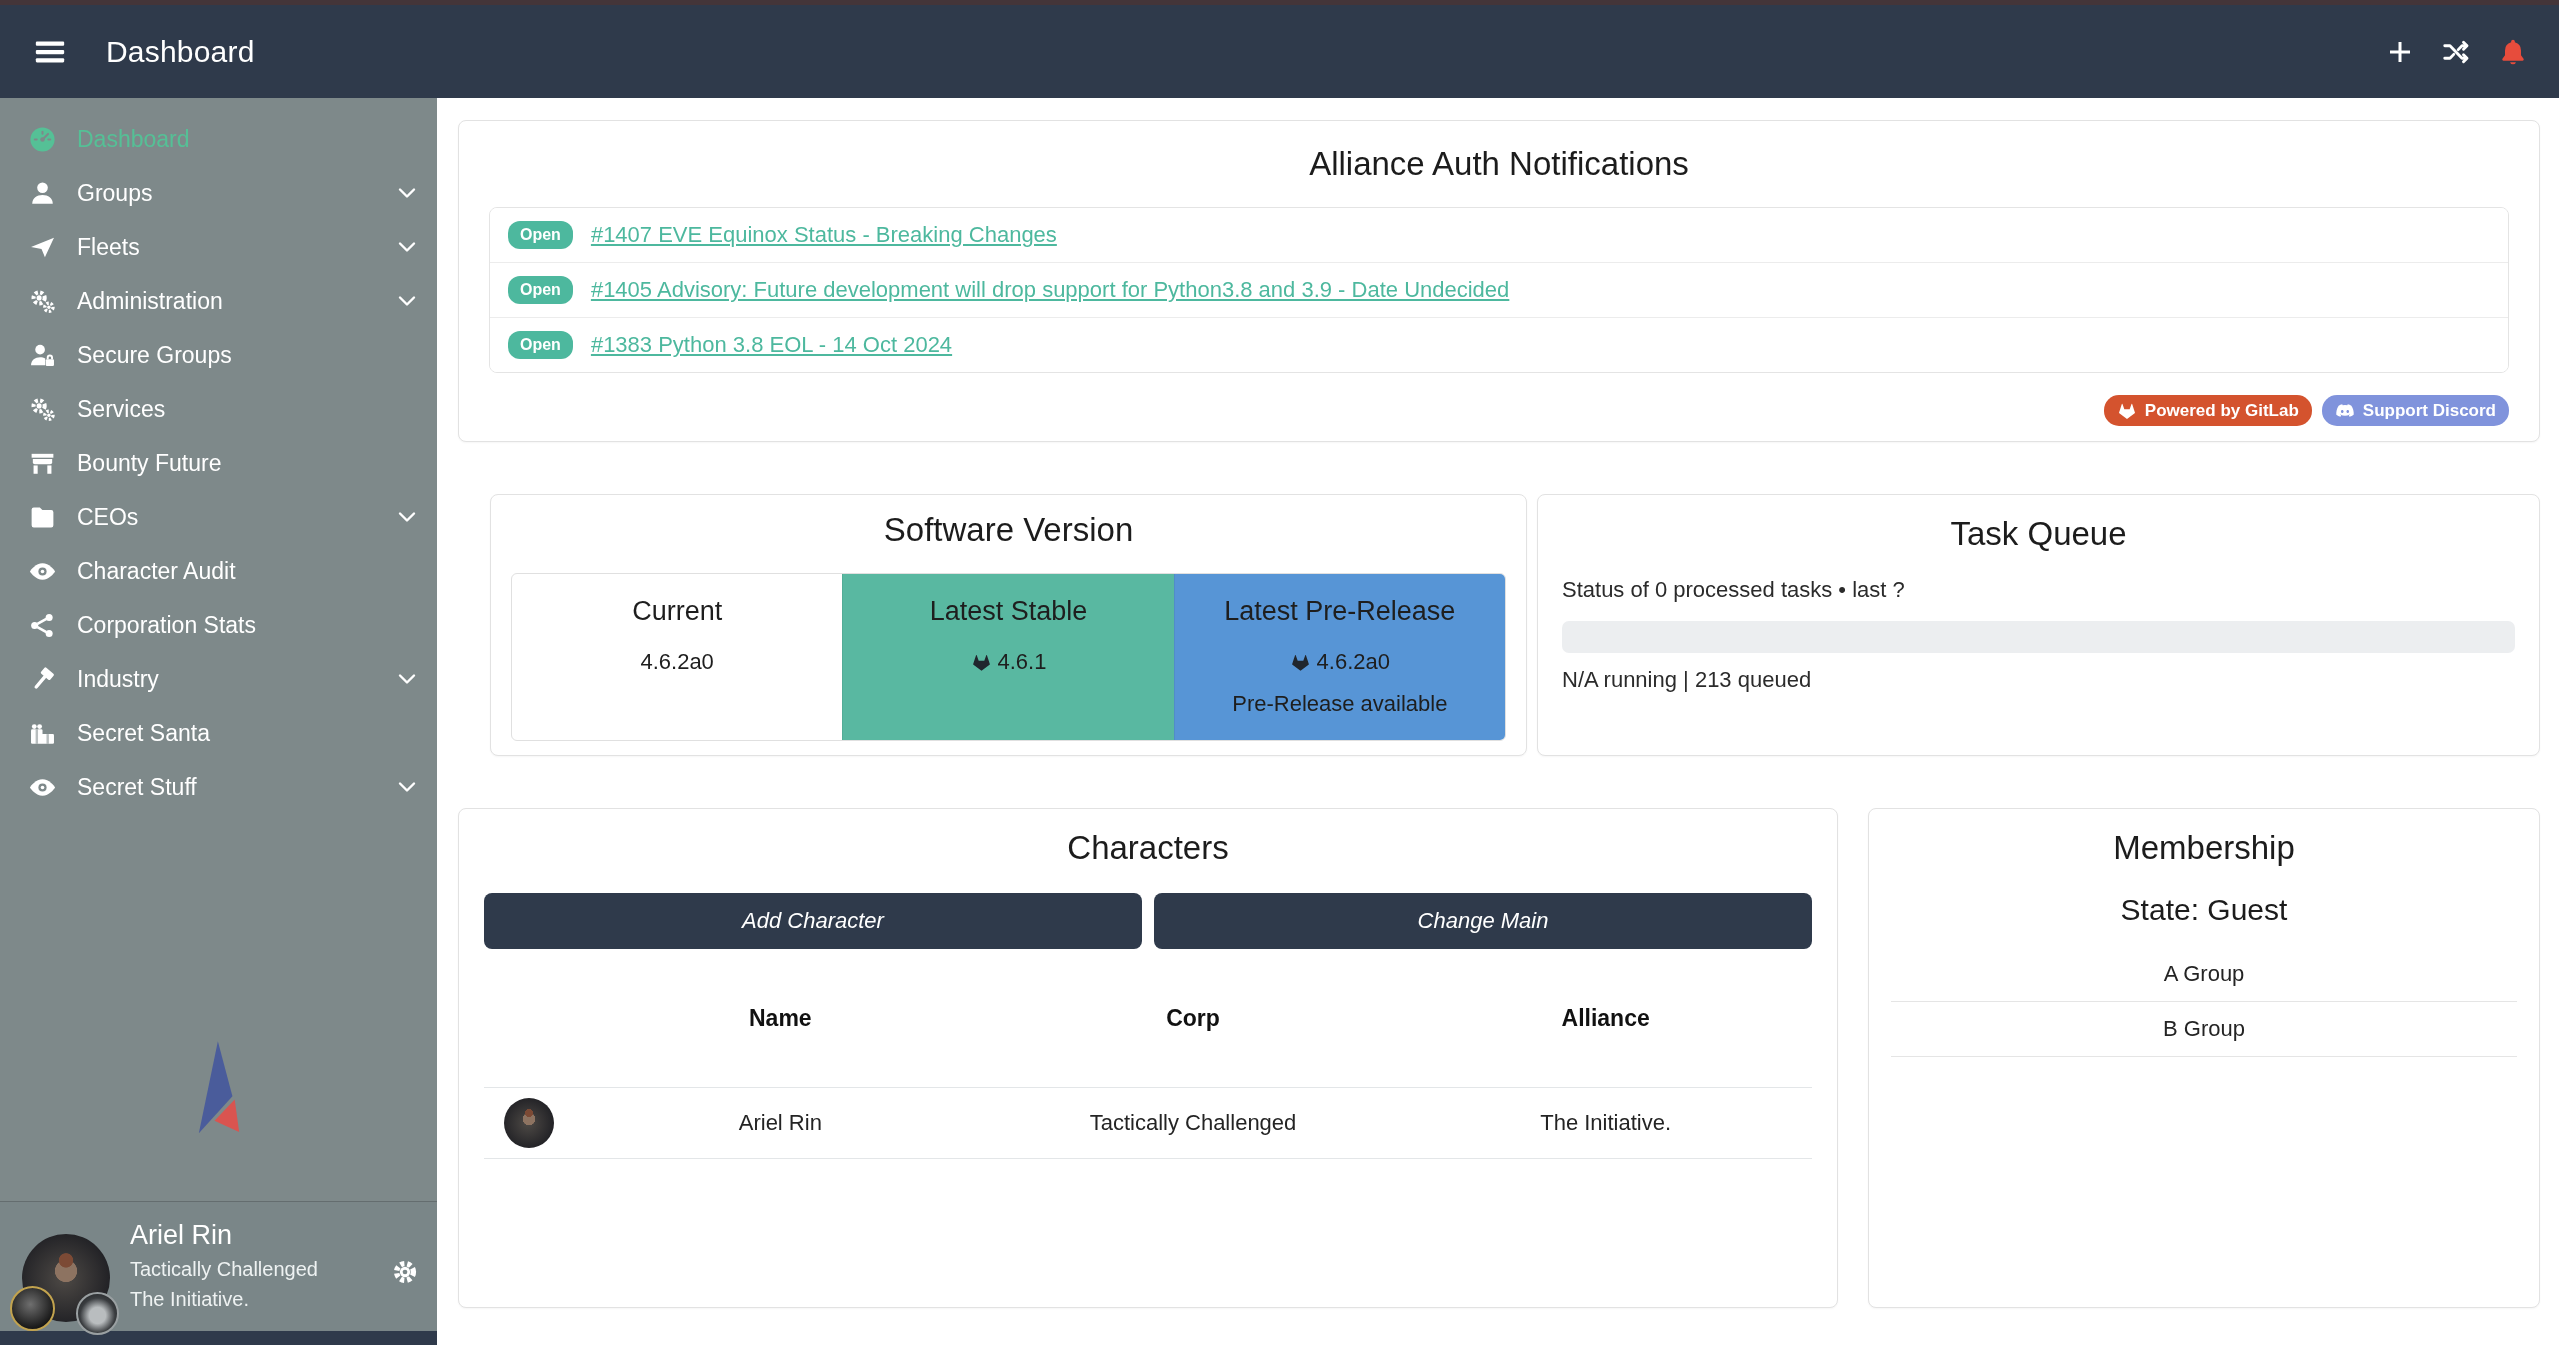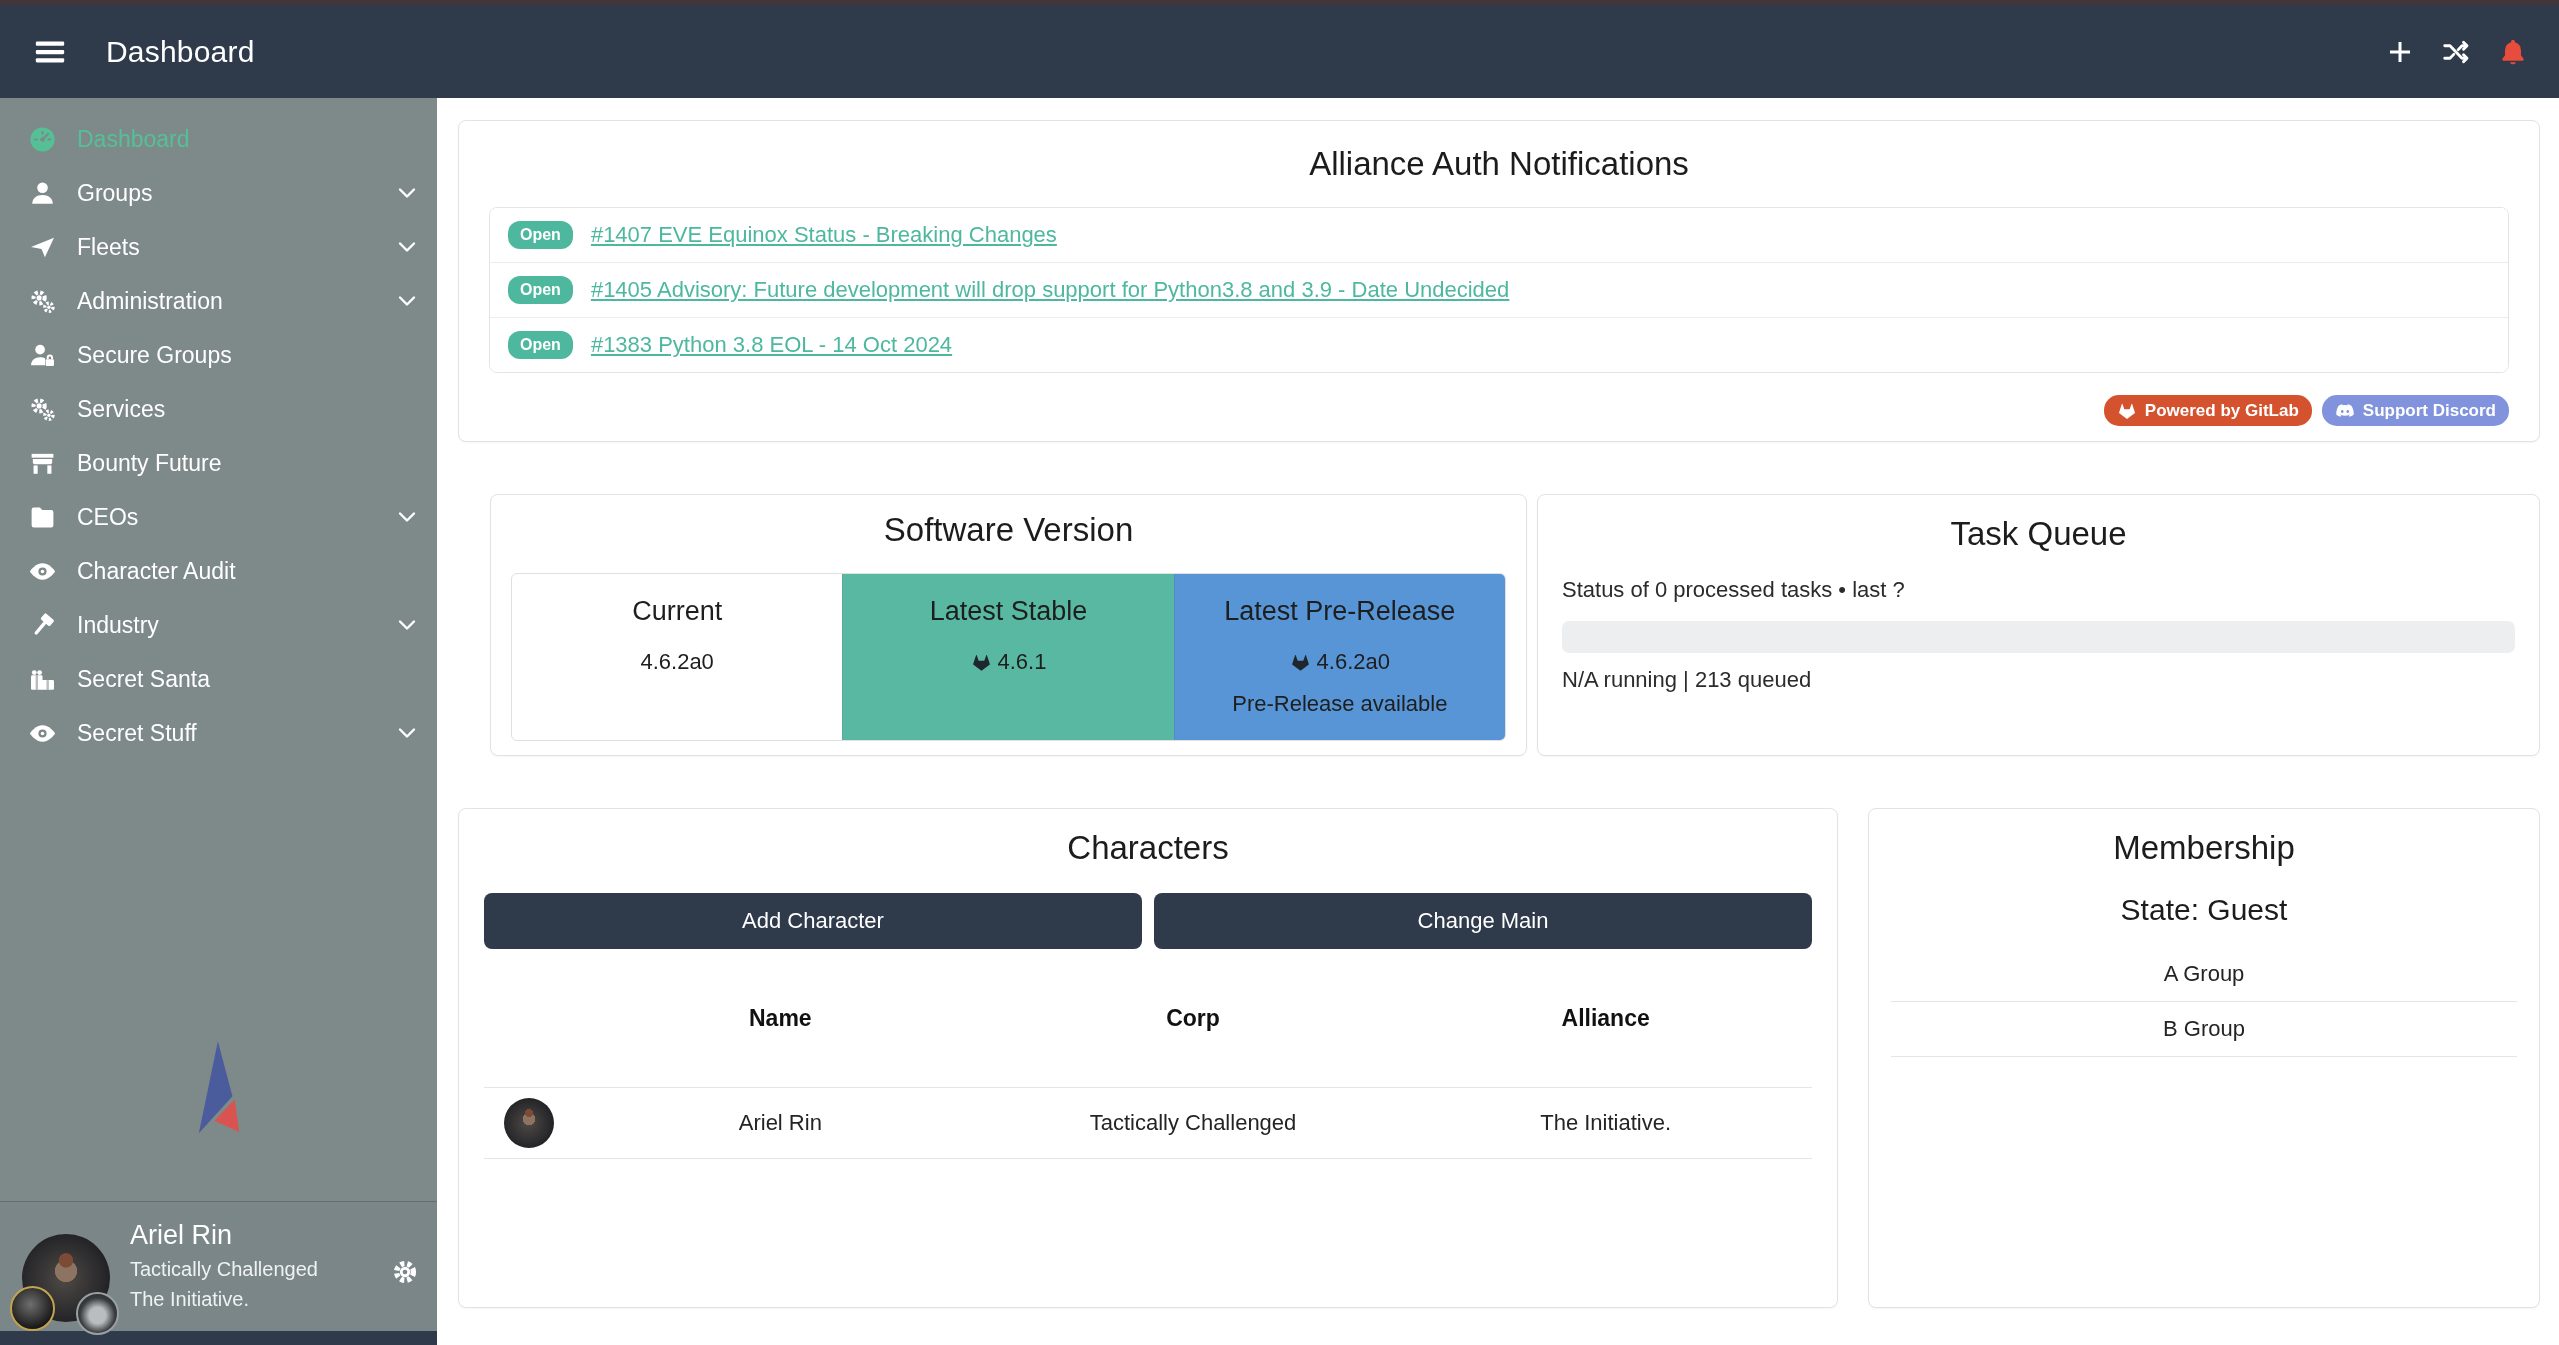--- a/index.html
+++ b/index.html
@@ -79,21 +79,21 @@
   .queue-status { font-size:22px; margin-top:24px; color:#2b2b2b; }
   .progress-track { height:32px; background:#eceef0; border-radius:7px; margin-top:18px; overflow:hidden; }
   .progress-fill { height:100%; width:0%; background:#4db89e; }
   .queue-counts { font-size:22px; margin-top:14px; color:#2b2b2b; }
 
   
   .row3 { display:flex; gap:30px; }
   .card-characters { width:1380px; height:500px; padding:20px 25px; }
   .char-buttons { display:flex; gap:12px; margin-top:26px; }
   .btn-navy { flex:1; height:56px; background:#2f3a4b; color:#fff; font-size:22px; border:none; border-radius:8px;
-              font-family:inherit; cursor:pointer; }
+              font-family:inherit; cursor:pointer;font-style:italic; }
   .char-table-header, .char-table-row { display:grid; grid-template-columns:90px 1fr 1fr 1fr; align-items:center;margin-top:40px; }
   .char-table-header { height:58px; font-size:23px; font-weight:700; color:#111; }
   .char-table-header > div, .char-table-row > div { text-align:center; }
   .char-table-row { height:72px; border-top:1px solid #e3e6e8; border-bottom:1px solid #e3e6e8; font-size:22px; }
   .char-avatar { width:50px; height:50px; border-radius:50%; margin:0 auto;
     background: radial-gradient(circle at 50% 30%, #7c4a35 0 9%, rgba(0,0,0,0) 10%),
                 radial-gradient(circle at 50% 42%, #8d7361 0 16%, rgba(0,0,0,0) 17%),
                 radial-gradient(circle at 48% 50%, #4e4a46, #222226 72%); }
   .card-membership { flex:1; height:500px; padding:20px 22px; }
   .membership-state { text-align:center; font-size:30px; margin-top:26px; color:#1c1c1c; }
@@ -252,20 +252,36 @@
       </div>
       <div class="menu-item">
         <span class="mi-icon">
             <svg viewBox="0 0 24 24" width="100%" height="100%">
               <path d="M12 5.2C6.5 5.2 2.6 10.4 1.6 12c1 1.6 4.9 6.8 10.4 6.8S21.4 13.6 22.4 12C21.4 10.4 17.5 5.2 12 5.2z" fill="currentColor"></path>
               <circle cx="12" cy="12" r="3.4" fill="#7e898a"></circle>
               <circle cx="12" cy="12" r="1.5" fill="currentColor"></circle>
             </svg>
           </span>
         <span class="mi-label">Character Audit</span>
+      </div>
+      <div class="menu-item">
+        <span class="mi-icon">
+            <svg viewBox="0 0 24 24" width="100%" height="100%">
+              <g fill="currentColor">
+                <circle cx="5.5" cy="12" r="2.9"></circle>
+                <circle cx="17.5" cy="5.3" r="2.9"></circle>
+                <circle cx="17.5" cy="18.7" r="2.9"></circle>
+              </g>
+              <g stroke="currentColor" stroke-width="2.2">
+                <line x1="7.8" y1="10.7" x2="15.2" y2="6.5"></line>
+                <line x1="7.8" y1="13.3" x2="15.2" y2="17.5"></line>
+              </g>
+            </svg>
+          </span>
+        <span class="mi-label">Corporation Stats</span>
       </div>
       <div class="menu-item">
         <span class="mi-icon">
             <svg viewBox="0 0 24 24" width="100%" height="100%">
               <g fill="currentColor" transform="rotate(40 12 12)">
                 <rect x="7" y="2.5" width="10" height="6.5" rx="1.2"></rect>
                 <rect x="10.6" y="8" width="2.8" height="13.5" rx="1.4"></rect>
               </g>
             </svg>
           </span>

